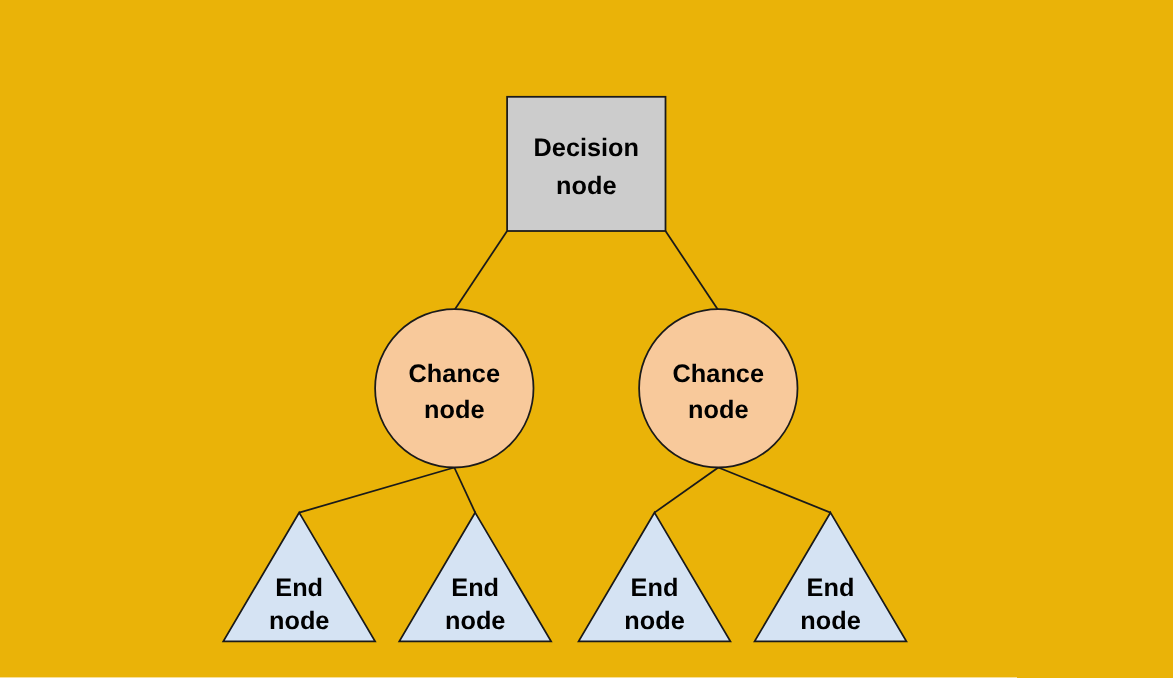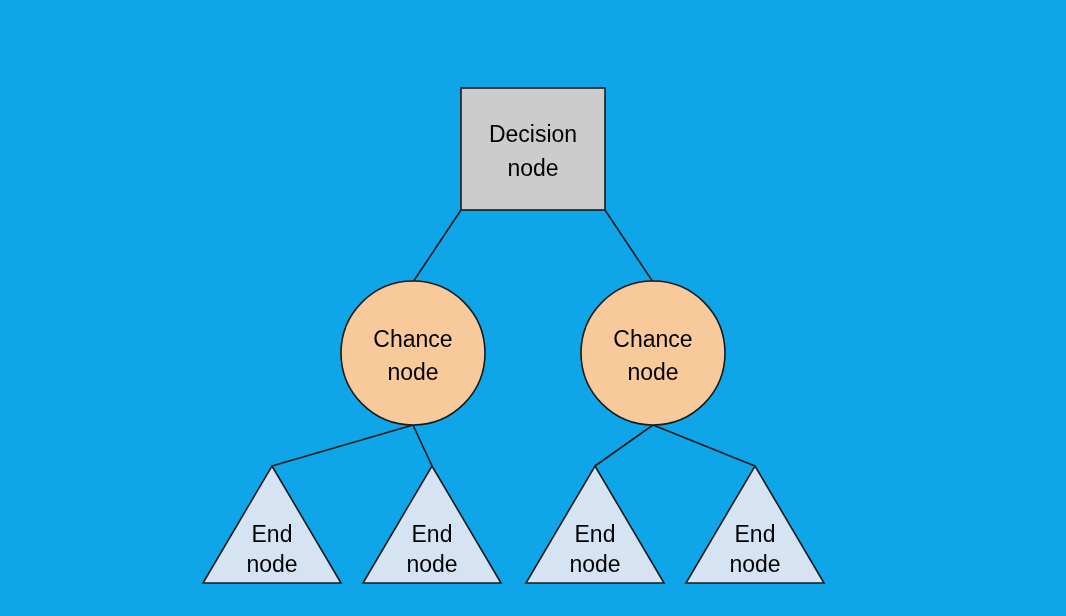--- a/index.html
+++ b/index.html
@@ -43,21 +43,21 @@
     font-size: 23px;
     fill: #000000;
     text-anchor: middle;
     dominant-baseline: alphabetic;
     white-space: pre;
   }
 </style>
 </head>
 <body>
 
-<div id="diagram-canvas" style="background: #0ea5e9;">
+<div id="diagram-canvas" style="background: #eab308; font-weight: bold;">
 
   <svg id="diagram-svg" viewBox="0 0 1066 616" xmlns="http://www.w3.org/2000/svg">
 
     <line class="connector-line" x1="461" y1="210" x2="413" y2="282" stroke="#1a1a1a"></line>
     <line class="connector-line" x1="605" y1="210" x2="653" y2="282" stroke="#1a1a1a"></line>
 
     <line class="connector-line" x1="413" y1="425" x2="272" y2="466" stroke="#1a1a1a"></line>
     <line class="connector-line" x1="413" y1="425" x2="432" y2="466" stroke="#1a1a1a"></line>
 
     <line class="connector-line" x1="653" y1="425" x2="595" y2="466" stroke="#1a1a1a"></line>

